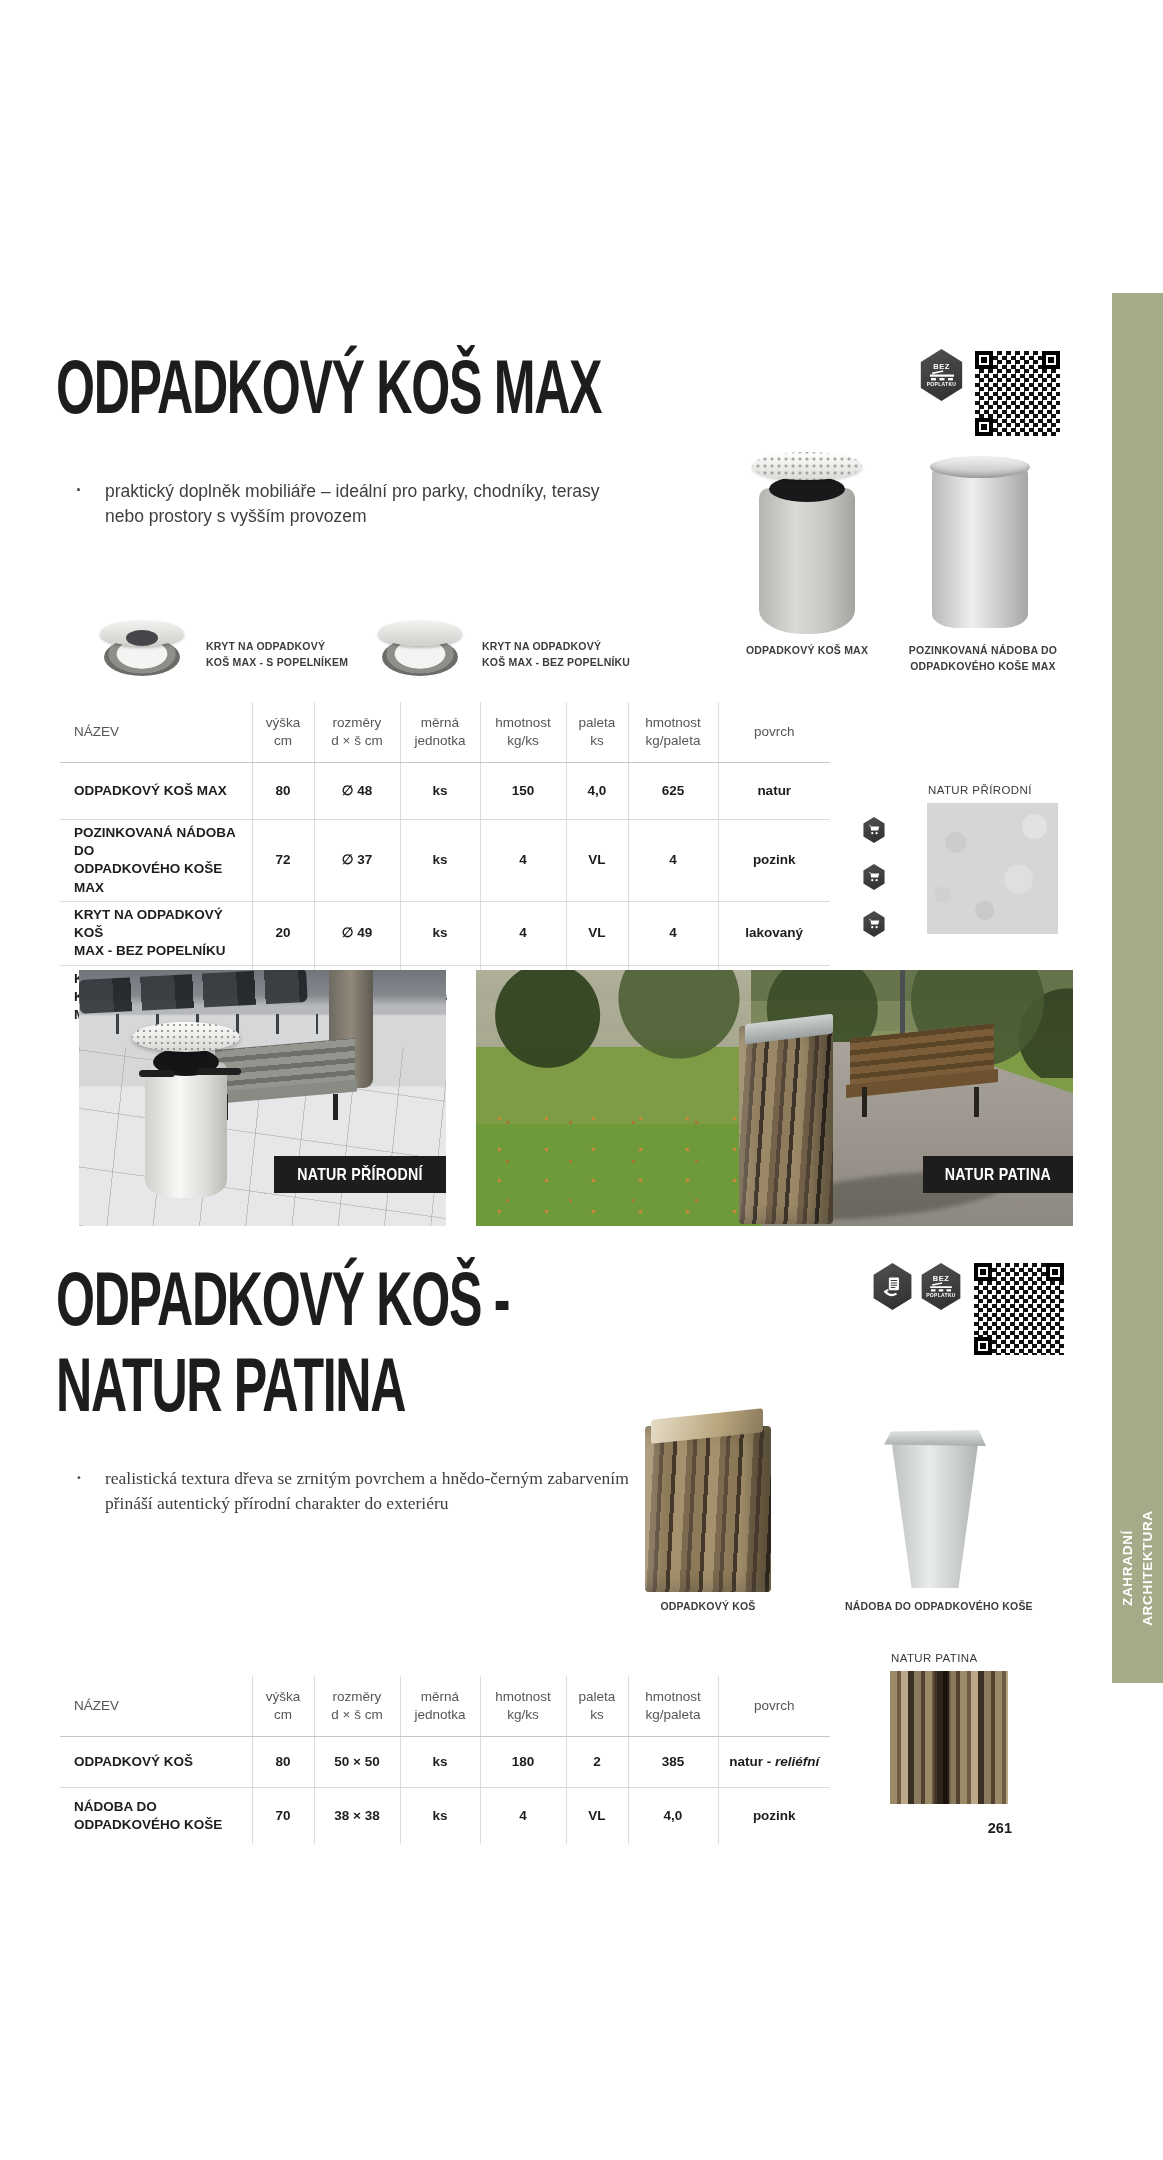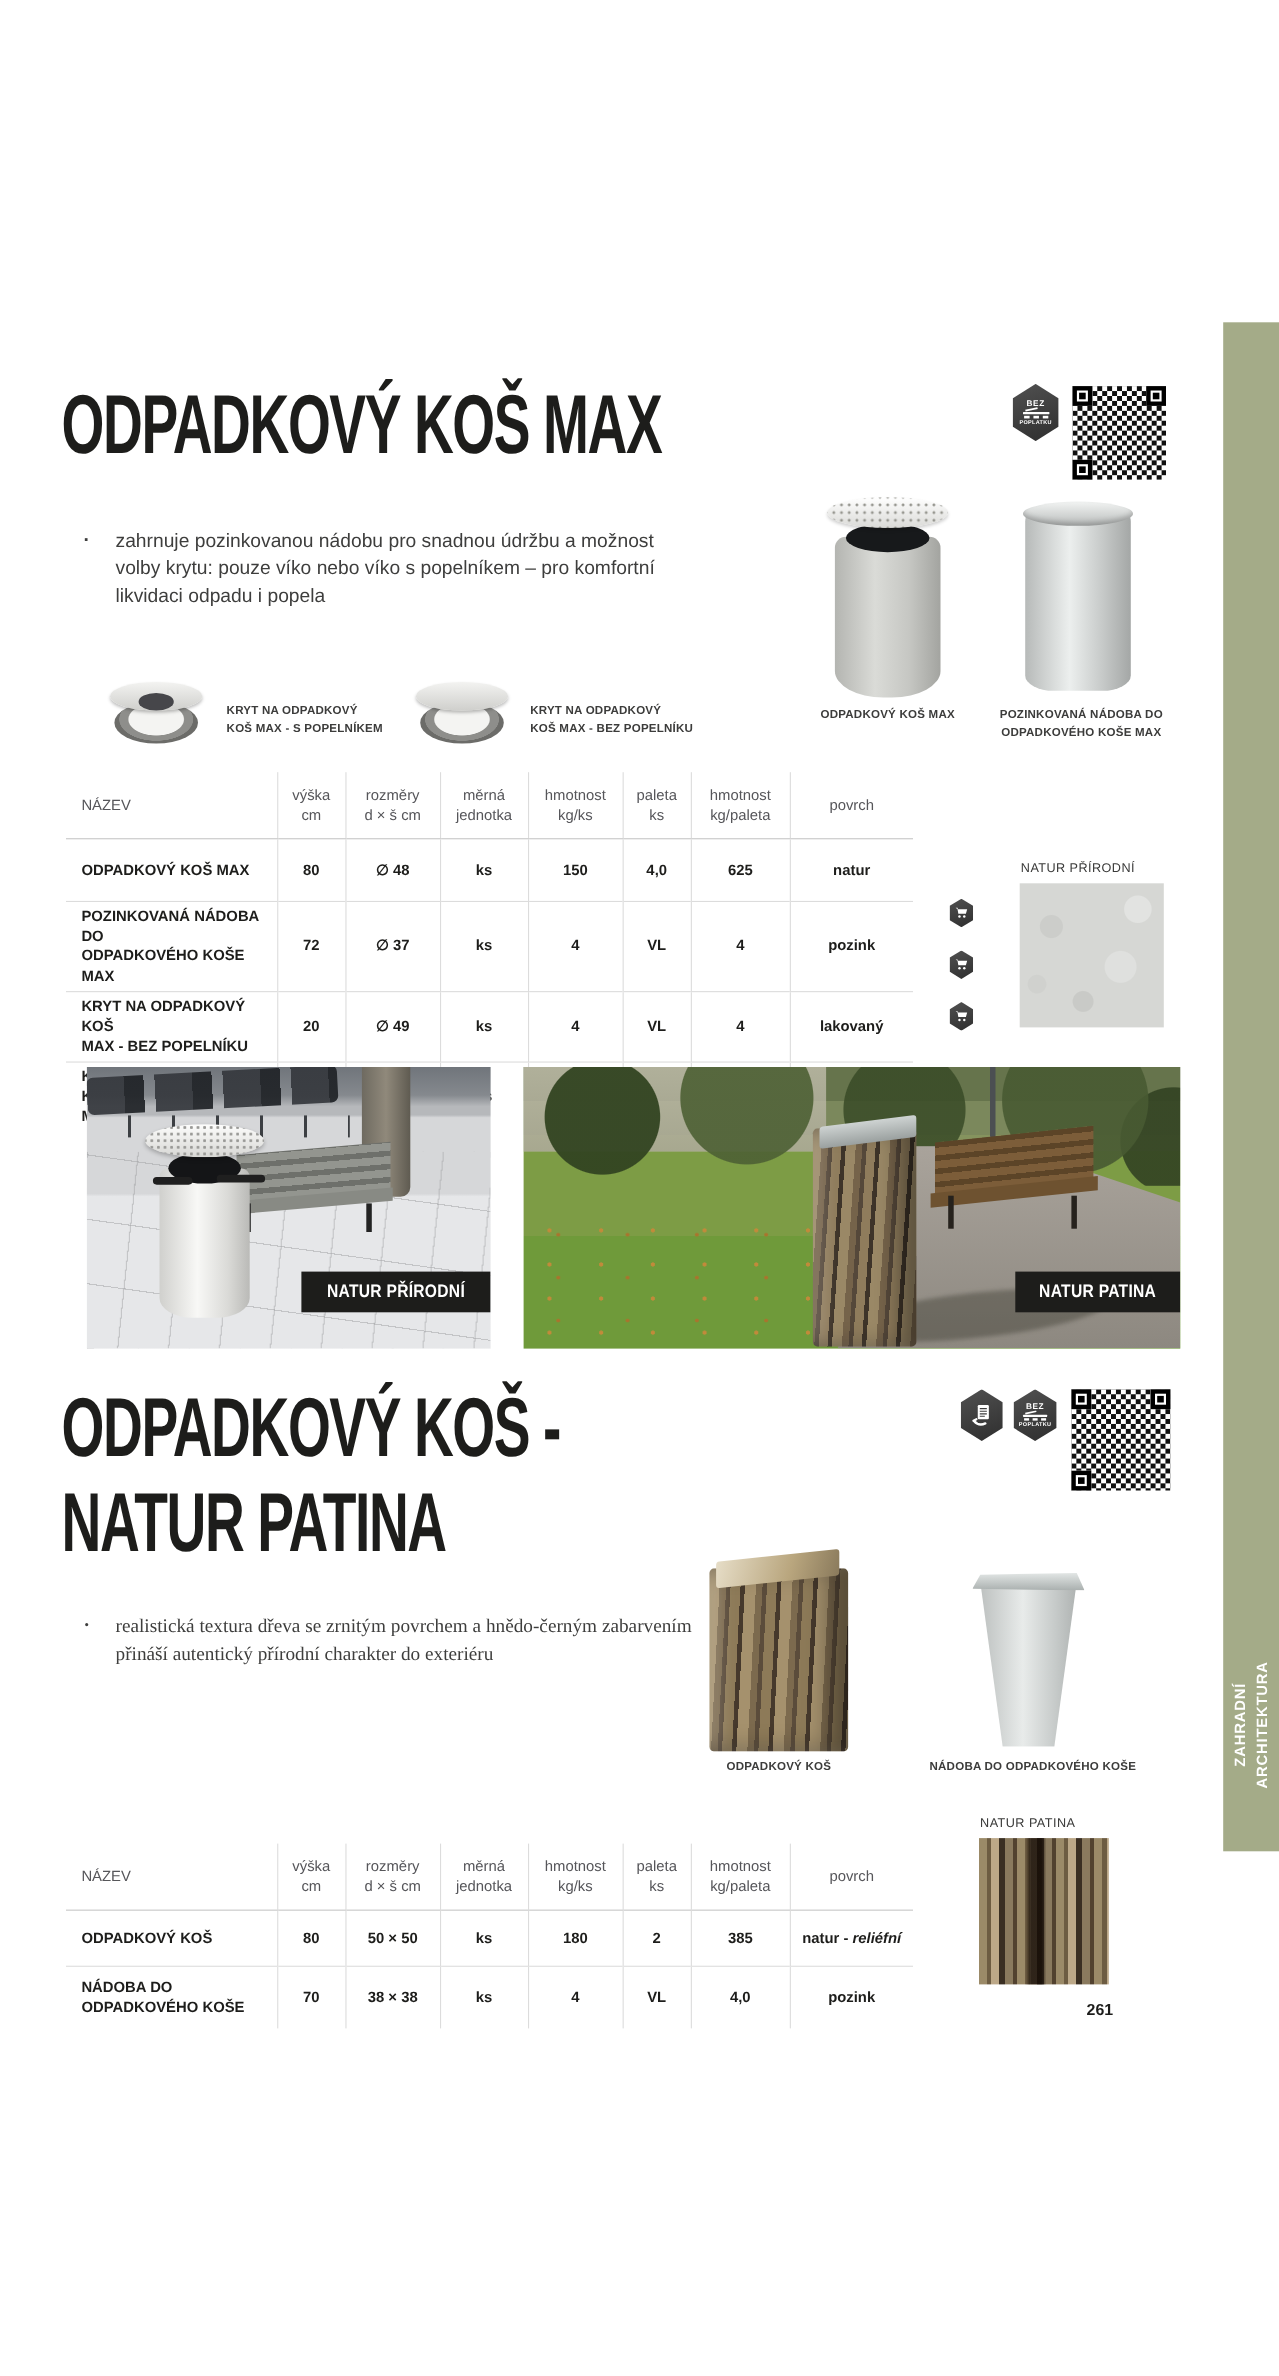--- a/index.html
+++ b/index.html
@@ -210,21 +210,21 @@
   </div>
   <div class="qr" style="left:971px;top:347px;width:85px;height:85px;">
     <div class="m">
       <div class="f ftl"></div>
       <div class="f ftr"></div>
       <div class="f fbl"></div>
     </div>
   </div>
 
   <ul class="bullets b1">
-    <li>zahrnuje pozinkovanou nádobu pro snadnou údržbu a možnost volby krytu: pouze víko nebo víko s popelníkem – pro komfortní likvidaci odpadu i popela</li>
+    <li>praktický doplněk mobiliáře – ideální pro parky, chodníky, terasy nebo prostory s vyšším provozem</li>
   </ul>
 
   <div class="kryt" style="left:100px;top:616px;">
     <div class="ring"></div>
     <div class="lid"></div>
     <div class="ash"></div>
   </div>
   <div class="smallcap" style="left:206px;top:638px;">
     <div>KRYT NA ODPADKOVÝ</div>
     <div>KOŠ MAX - S POPELNÍKEM</div>

